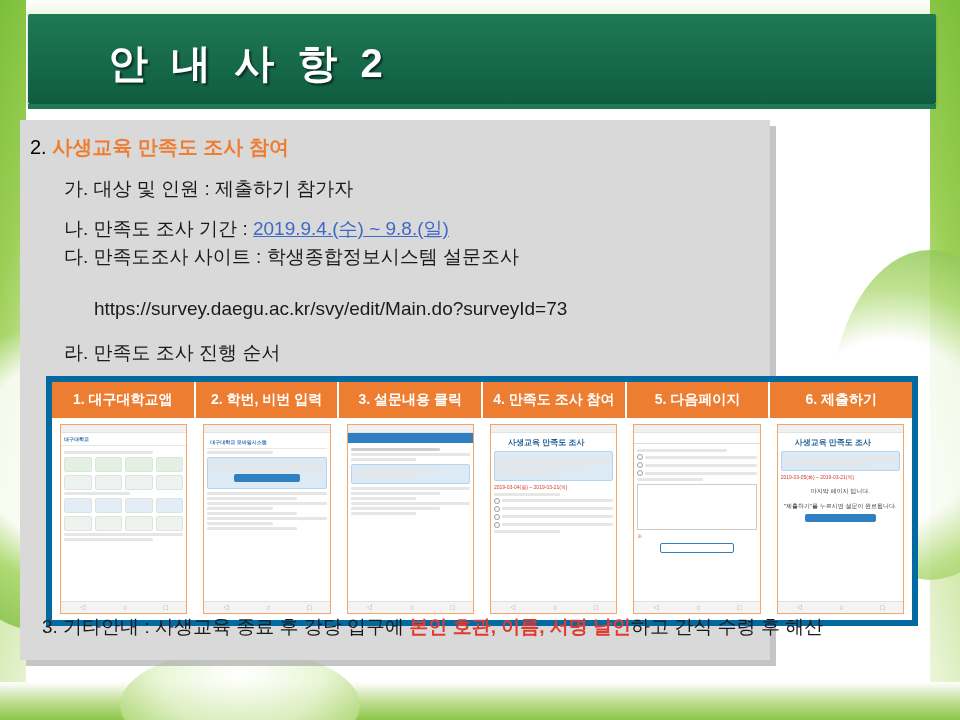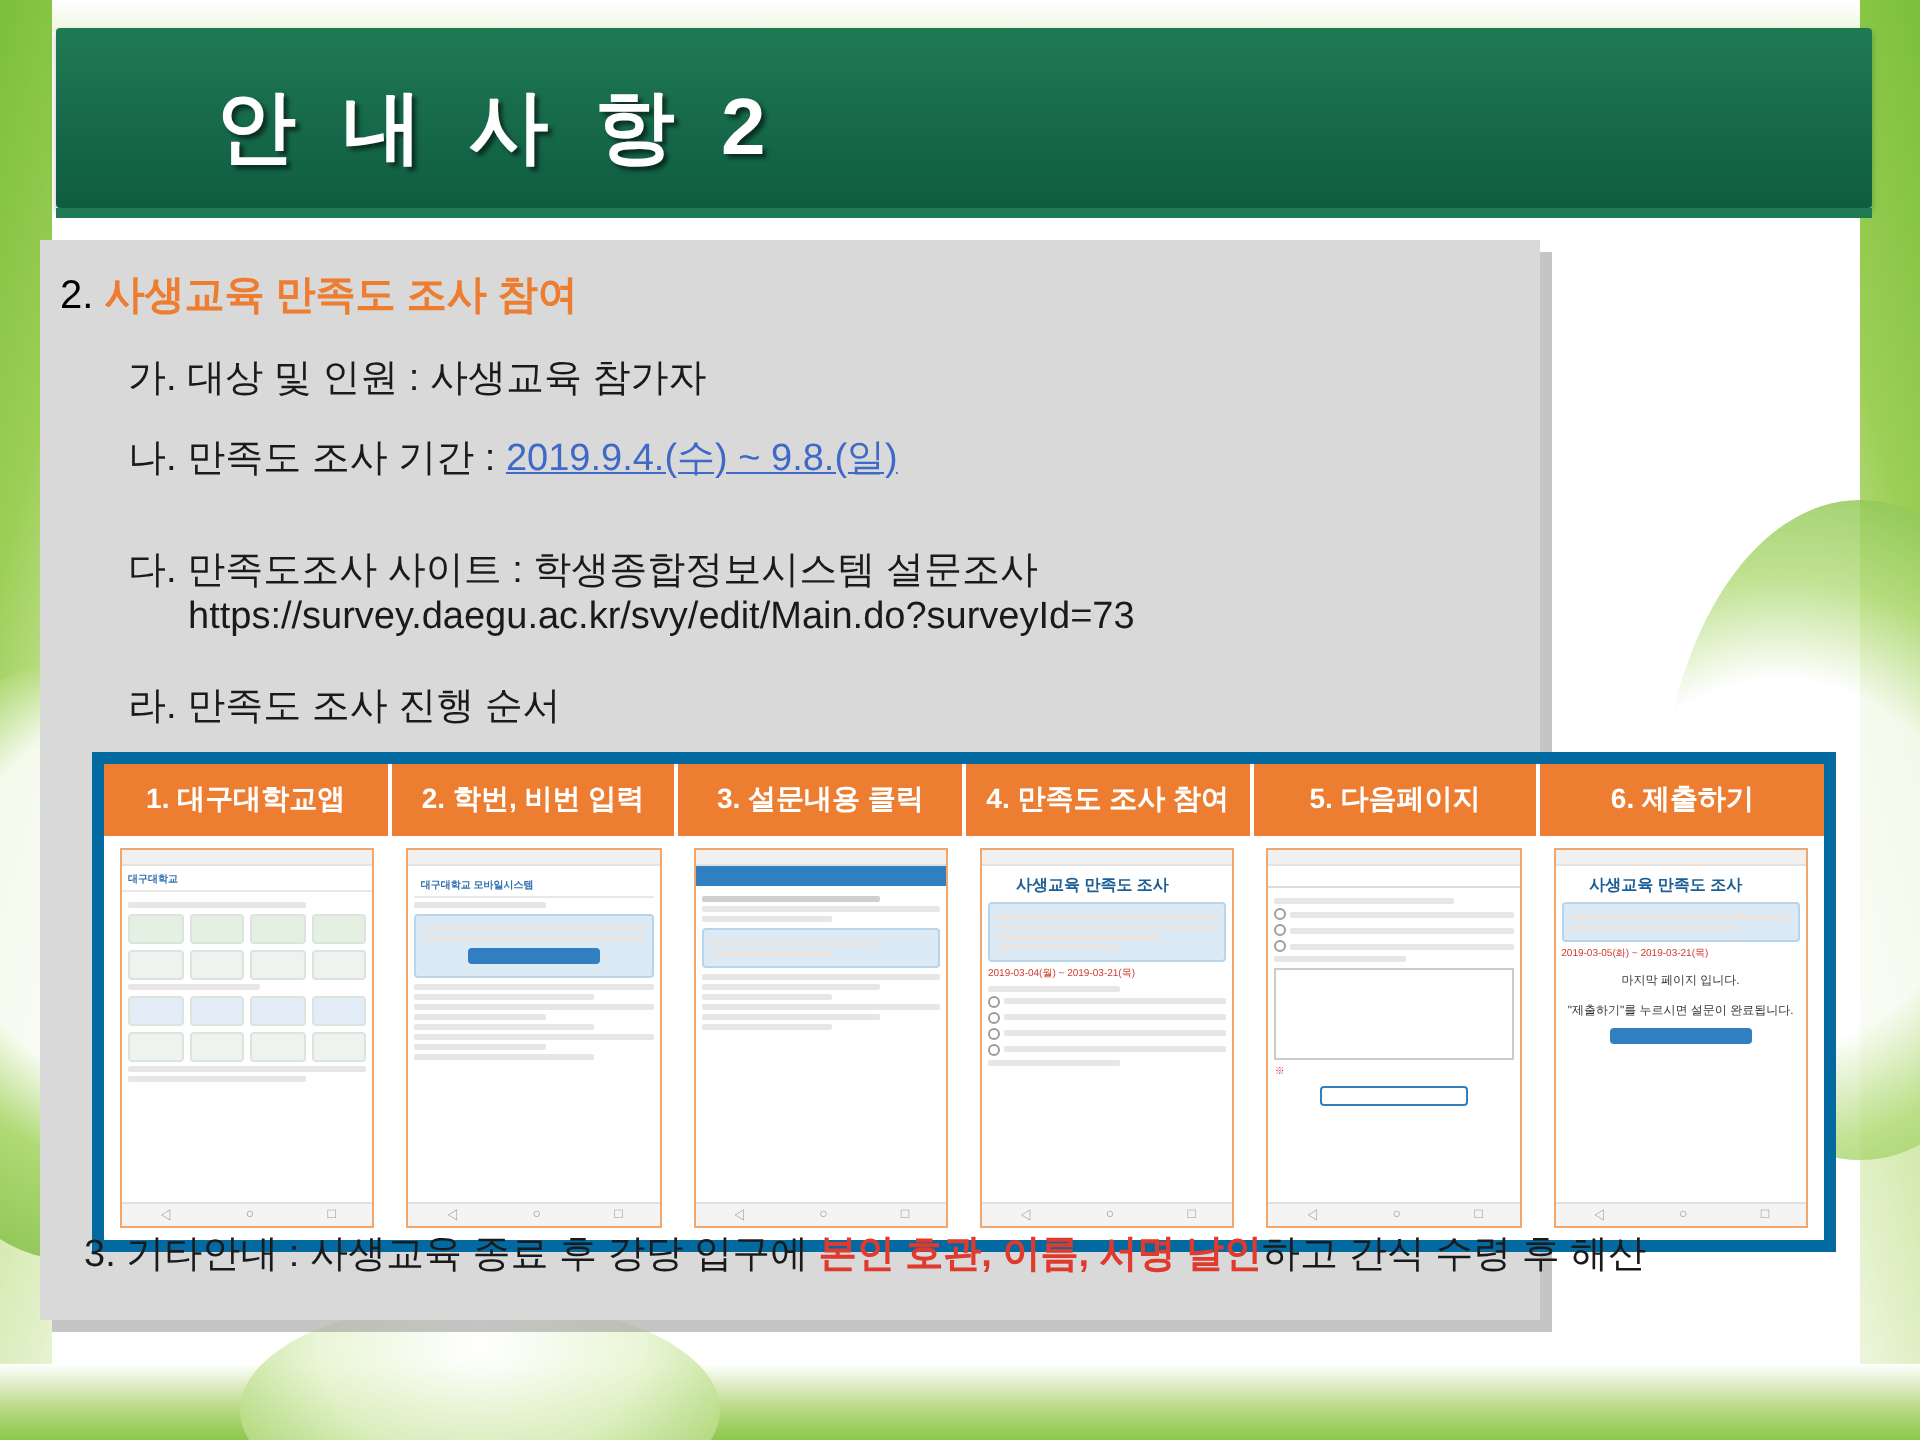--- a/index.html
+++ b/index.html
@@ -123,21 +123,21 @@
   .heading-body { color: #ed7d31; font-weight: bold; }
 
   .line {
     position: absolute;
     font-size: 19px;
     color: #1a1a1a;
     white-space: nowrap;
   }
   .line-a { left: 44px; top: 56px; }
   .line-b { left: 44px; top: 96px; }
-  .line-c { left: 44px; top: 152px; text-align: center; }
+  .line-c { left: 44px; top: 124px; text-align: center; }
   .line-url { left: 74px; top: 178px; font-size: 19px; color: #1a1a1a; }
   .line-d { left: 44px; top: 220px; }
 
   .link-blue {
     color: #3f69c6;
     text-decoration: underline;
   }
 
   
   #steps {
@@ -339,21 +339,21 @@
 
   <div id="content-card">
 
     <div class="heading-row">
       <span class="heading-num">2.</span>
       <span class="heading-body">사생교육 만족도 조사 참여</span>
     </div>
 
     <div class="line line-a">
       <span>가.</span>
-      <span>대상 및 인원 : 사생교육  참가자</span>
+      <span>대상 및 인원 : 제출하기  참가자</span>
     </div>
 
     <div class="line line-b">
       <span>나.</span>
       <span>만족도 조사 기간 : </span><span class="link-blue">2019.9.4.(수) ~ 9.8.(일)</span>
     </div>
 
     <div class="line line-c">
       <span>다.</span>
       <span>만족도조사 사이트 : 학생종합정보시스템 설문조사</span>

